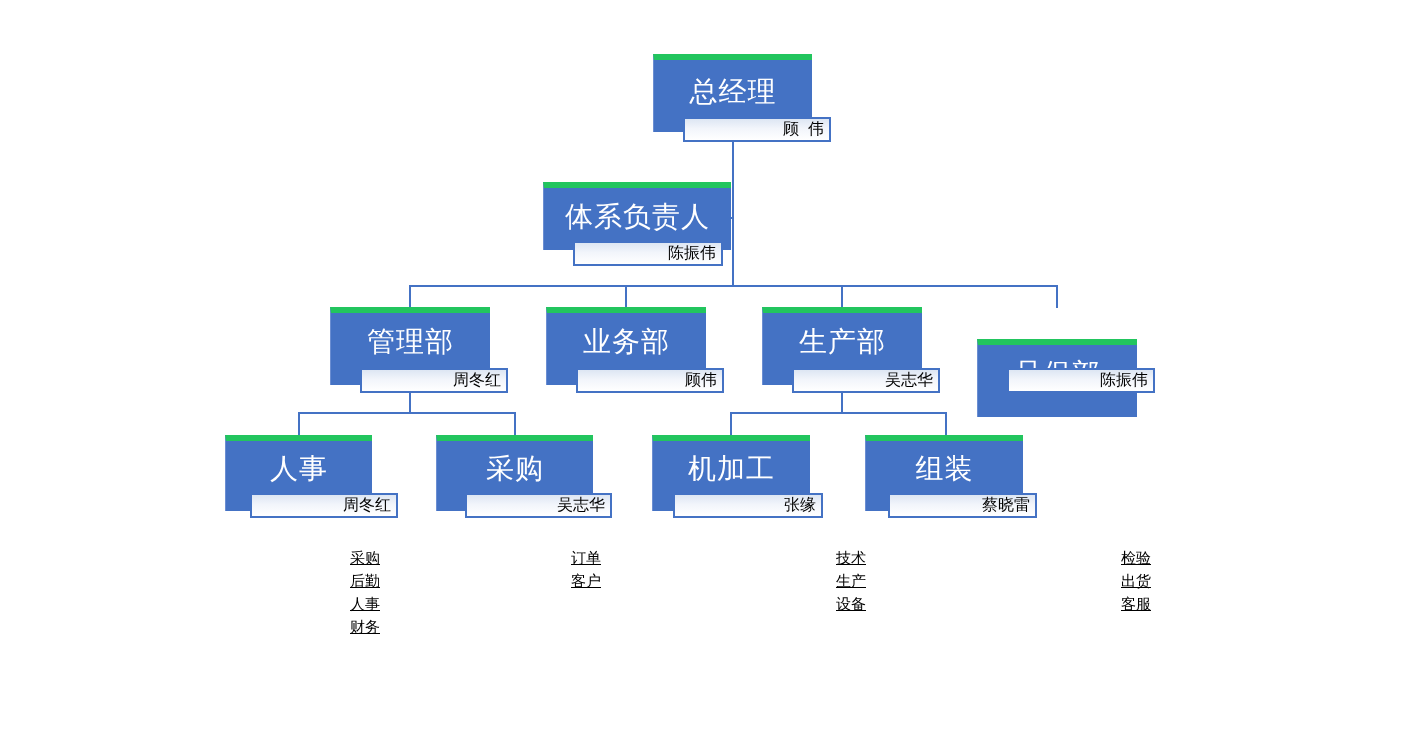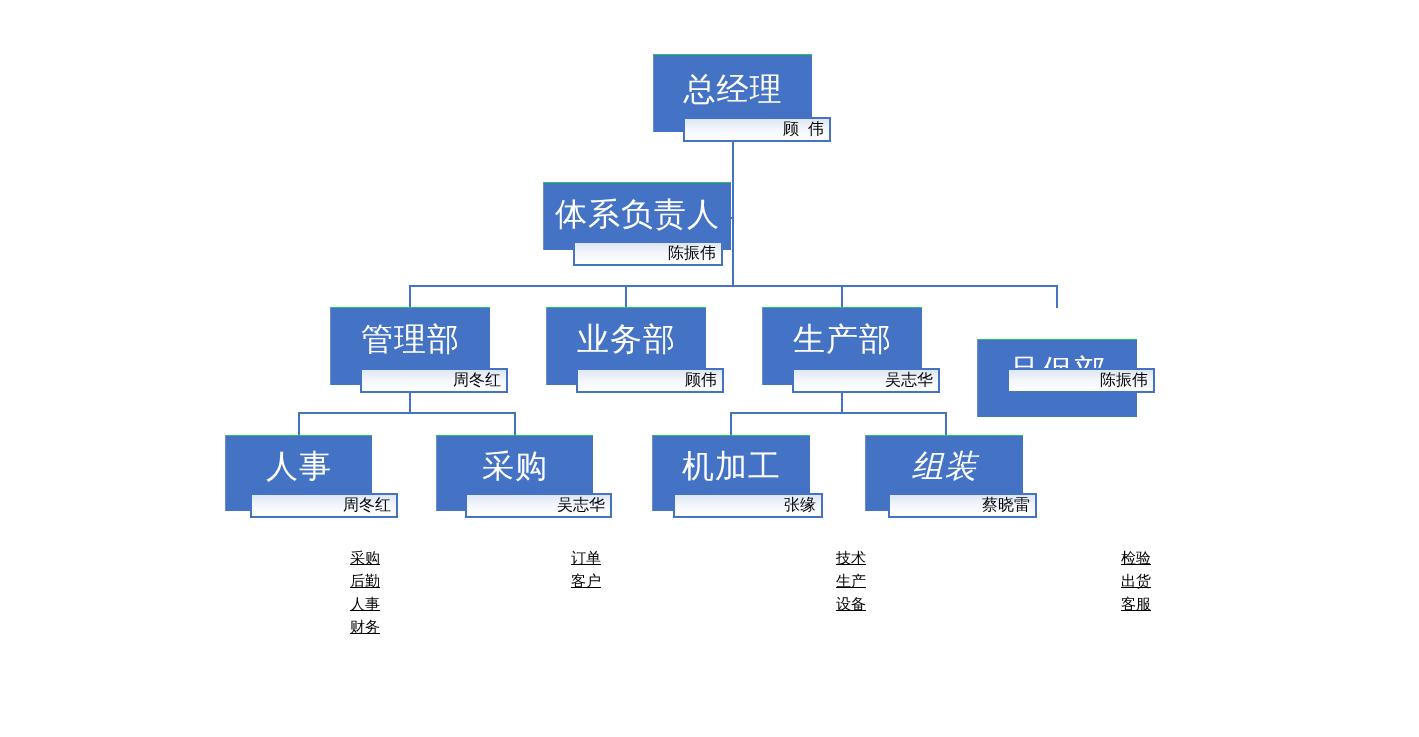--- a/index.html
+++ b/index.html
@@ -6,25 +6,25 @@
   body{
     width:1419px;height:737px;background:#ffffff;position:relative;overflow:hidden;
     font-family:"Liberation Sans","DejaVu Sans",sans-serif;
   }
   .canvas{position:absolute;left:0;top:0;width:1419px;height:737px;}
   svg.connectors{position:absolute;left:0;top:0;z-index:1;}
 
   .node-box{
     position:absolute;z-index:2;box-sizing:border-box;
     background:#4472C4;
-    border-top:1px solid #22c55e;
+    border-top:6px solid #22c55e;
     border-left:1px solid #6b8ed2;
     color:#ffffff;
     display:flex;align-items:center;justify-content:center;
-    font-size:32px;letter-spacing:1px;
+    font-size:28px;letter-spacing:1px;
     padding-bottom:14px;
     cursor:default;
   }
   .name-box{
     position:absolute;z-index:3;box-sizing:border-box;height:25px;
     border:2px solid #4472C4;
     background:linear-gradient(180deg,#dde6f3 0%,#f2f5fb 45%,#ffffff 100%);
     color:#000000;
     display:flex;align-items:center;justify-content:flex-end;
     font-size:16px;padding:0 5px 0 0;
@@ -43,21 +43,21 @@
   #b-prod {left:762px;top:307px;width:160px;height:78px;}
   #n-prod {left:792px;top:368px;width:148px;}
   #b-qa   {left:977px;top:307px;width:160px;height:78px;margin-top:32px;}
   #n-qa   {left:1007px;top:368px;width:148px;}
   #b-hr   {left:225px;top:435px;width:147px;height:76px;}
   #n-hr   {left:250px;top:493px;width:148px;}
   #b-purch{left:436px;top:435px;width:157px;height:76px;}
   #n-purch{left:465px;top:493px;width:147px;}
   #b-mach {left:652px;top:435px;width:158px;height:76px;}
   #n-mach {left:673px;top:493px;width:150px;}
-  #b-asm  {left:865px;top:435px;width:158px;height:76px;font-style:italic;}
+  #b-asm  {left:865px;top:435px;width:158px;height:76px;}
   #n-asm  {left:888px;top:493px;width:149px;}
 
   .fn-list{
     position:absolute;z-index:2;width:80px;text-align:center;
     font-size:15px;line-height:23px;color:#000000;
   }
   .fn-item{text-decoration:underline;cursor:default;}
   #list-admin{left:325px;top:546px;}
   #list-sales{left:546px;top:546px;}
   #list-prod {left:811px;top:546px;}

